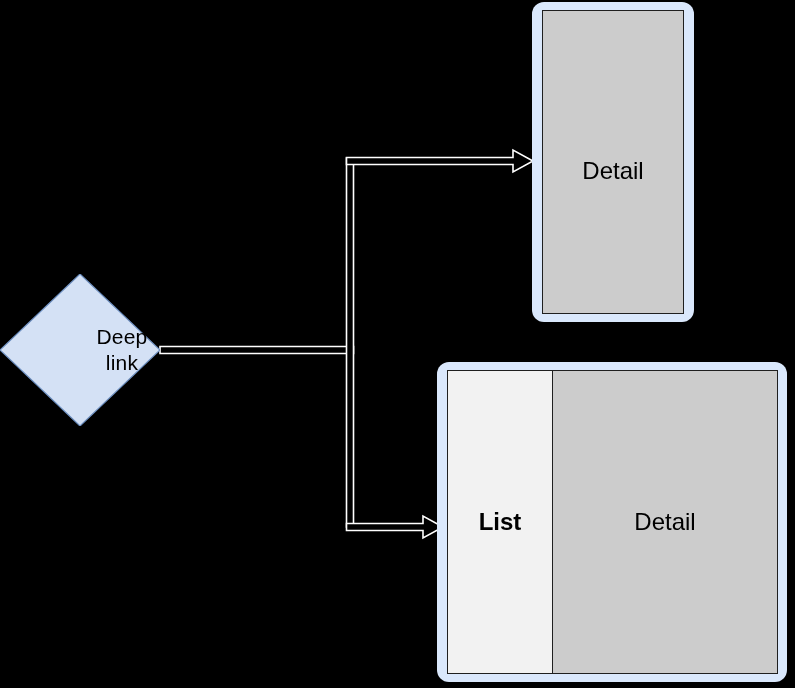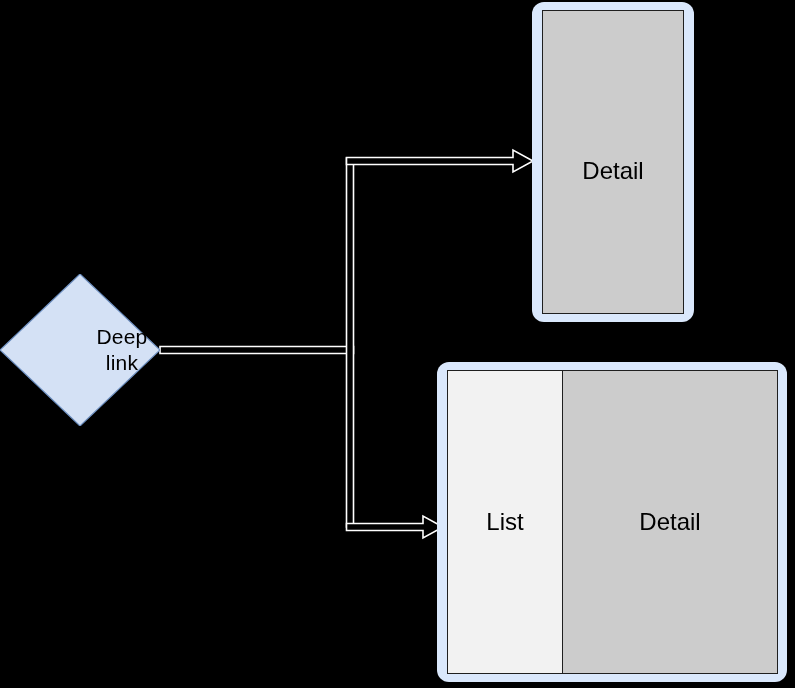--- a/index.html
+++ b/index.html
@@ -115,22 +115,23 @@
     width: 350px;
     height: 320px;
   }
   #tablet-screen {
     left: 447px;
     top: 370px;
     width: 331px;
     height: 304px;
   }
   #tablet-screen .pane-list {
-    width: 114px;
+    width: 104px;
     height: 100%;
+    font-weight: bold;
   }
   #tablet-screen .pane-detail {
     flex: 1 1 auto;
     height: 100%;
   }
 </style>
 </head>
 <body>
 
 <div id="canvas">

